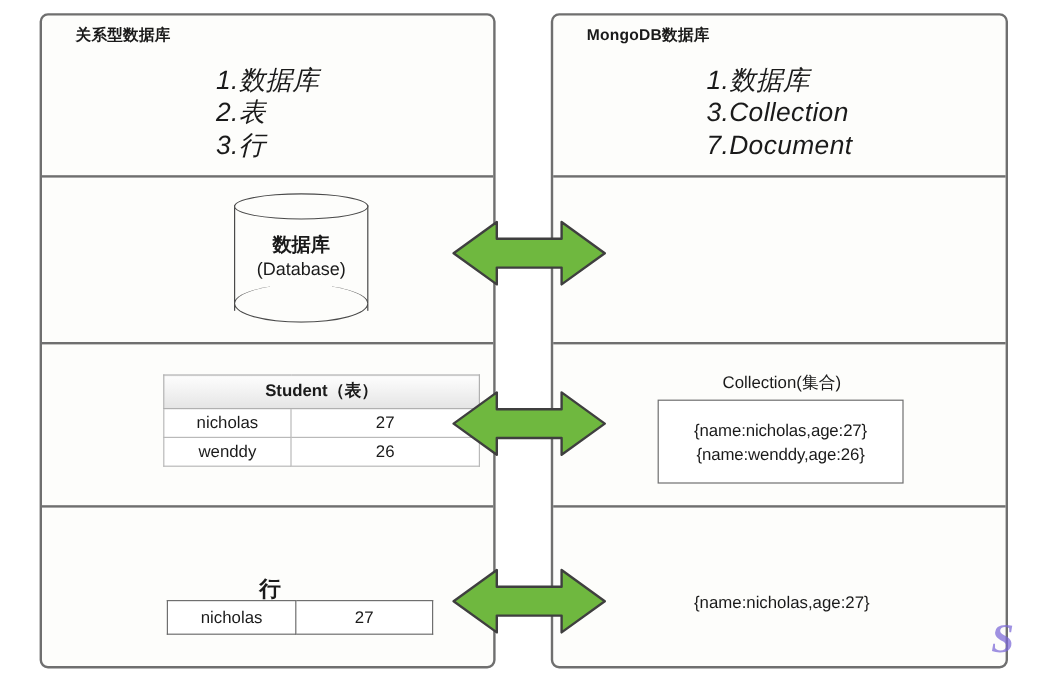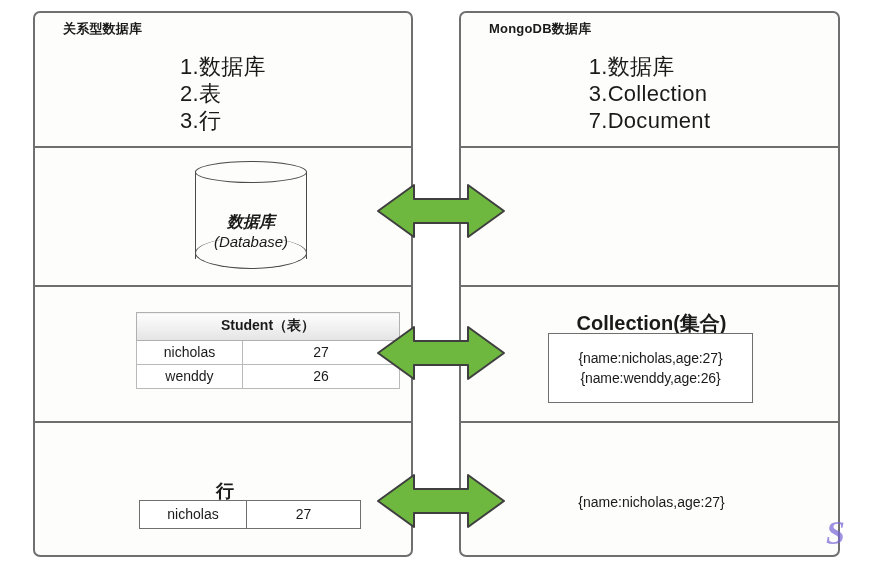--- a/index.html
+++ b/index.html
@@ -31,21 +31,21 @@
   }
 
   .list{
     position:absolute;left:0;right:0;top:40px;
     text-align:center;
   }
   .list .line{
     font-size:22px;line-height:27px;color:#1a1a1a;
     letter-spacing:.3px;
   }
-  .list-inner{display:inline-block;text-align:left;}
+  .list-inner{display:inline-block;text-align:left;font-style:italic;}
 
   
   .cyl-wrap{position:absolute;top:148px;}
   #cyl-left{left:160px;}
   .cyl{position:relative;width:112px;height:108px;}
   .cyl-body{
     position:absolute;left:0;top:10px;width:112px;height:88px;
     border-left:1.5px solid #4a4a4a;border-right:1.5px solid #4a4a4a;
     background:#fdfdfb;box-sizing:border-box;
   }
@@ -53,23 +53,22 @@
     position:absolute;left:0;top:76px;width:112px;height:32px;
     border:1.5px solid #4a4a4a;border-radius:50%;
     background:#fdfdfb;box-sizing:border-box;border-top:none;
   }
   .cyl-top{
     position:absolute;left:0;top:0;width:112px;height:22px;
     border:1.5px solid #4a4a4a;border-radius:50%;
     background:#fdfdfb;box-sizing:border-box;
   }
   .cyl-label{
-    position:absolute;left:0;top:51px;width:112px;text-align:center;
+    position:absolute;left:0;top:34px;width:112px;text-align:center;
     line-height:20px;
-    font-style:italic;
   }
   .cyl-label .zh{font-size:16px;font-weight:bold;display:block;}
   .cyl-label .en{font-size:15px;display:block;}
 
   
   #student-table{
     position:absolute;left:101px;top:299px;width:264px;
     border:1px solid #9a9a9a;border-collapse:collapse;
     background:#fff;
   }
@@ -96,21 +95,21 @@
   }
   #row-table td{
     border:1px solid #6f6f6f;font-size:14px;text-align:center;
     padding:5px 0 6px;
   }
   #row-table td:first-child{width:106px;}
 
   
   #collection-label{
     position:absolute;left:0;width:381px;top:297px;
-    text-align:center;font-size:20px;font-weight:bold;
+    text-align:center;font-size:14px;
   }
   #collection-box{
     position:absolute;left:87px;top:320px;width:205px;height:70px;
     border:1.5px solid #6f6f6f;background:#fff;box-sizing:border-box;
     display:flex;flex-direction:column;align-items:center;justify-content:center;
   }
   #collection-box .doc{font-size:14px;line-height:20px;letter-spacing:-.1px;}
 
   
   #document-block{

